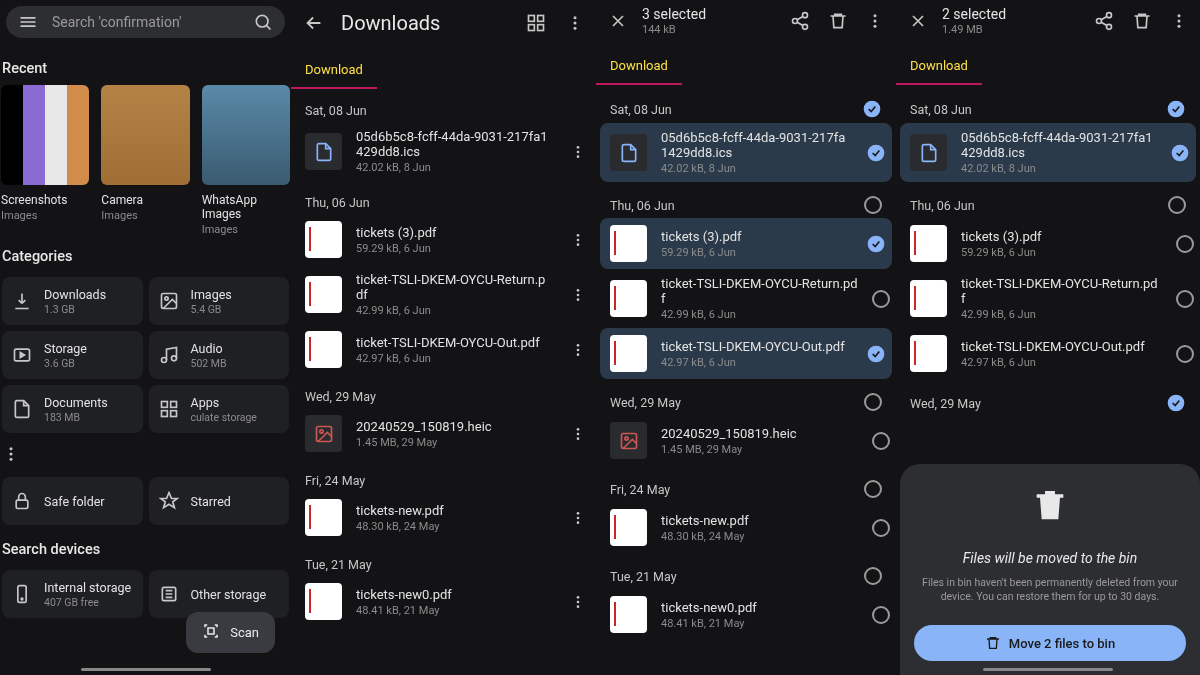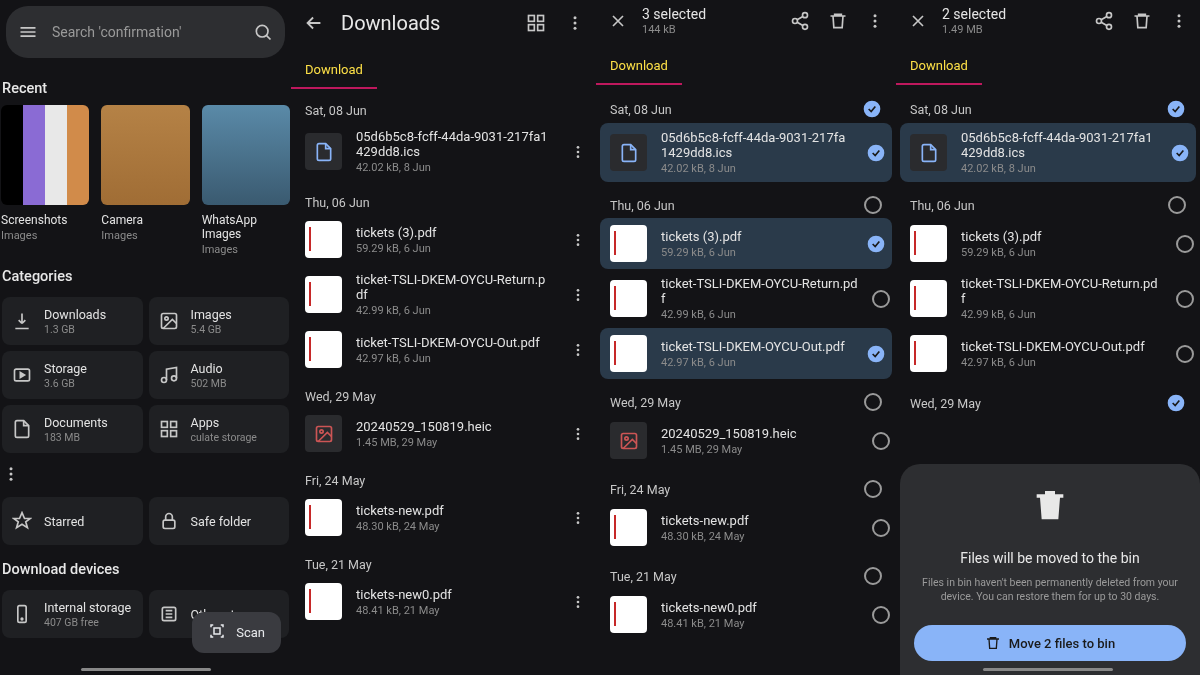--- a/index.html
+++ b/index.html
@@ -16,21 +16,21 @@
   .pane-1 { width: 291px; background: #131316; }
   .pane-2 { width: 305px; background: #131316; }
   .pane-3 { width: 300px; background: #131316; }
   .pane-4 { width: 304px; background: #131316; }
 
   
   .search-bar {
     margin: 6px 6px 10px 6px;
     background: #2d2e31;
     border-radius: 22px;
-    height: 52px;
+    height: 32px;
     display: flex;
     align-items: center;
     padding: 0 12px;
   }
   .hamburger, .search-ic { color: #c7c7c7; display: flex; align-items: center; }
   .search-placeholder { flex: 1; color: #9a9a9a; margin-left: 14px; font-size: 14px; }
   .section-header { padding: 12px 10px 8px 2px; font-size: 14.5px; font-weight: 500; color: #e8e8e8; }
   .recent-row { display: flex; gap: 12px; padding: 0 1px; }
   .recent-tile { width: 103px; }
   .recent-thumb { height: 100px; background: #333438; border-radius: 6px; position: relative; overflow:hidden; }
@@ -49,21 +49,21 @@
   }
   .cat-ic { color: #c7c7c7; display:flex; }
   .cat-text { display: flex; flex-direction: column; }
   .cat-label { font-size: 12.5px; color: #e3e3e3; }
   .cat-sub { font-size: 10.5px; color: #8b8b8b; margin-top:1px; }
   .coll-row { display: flex; align-items: center; padding: 8px 6px 6px 2px; }
   .coll-title { flex: 1; font-size: 14.5px; }
   .coll-more { color: #c7c7c7; }
   .fab {
     position: absolute;
-    right: 10px; bottom: 22px;
+    right: 16px; bottom: 22px;
     background: #3a3b40;
     border-radius: 12px;
     padding: 10px 16px;
     display: flex; align-items: center; gap: 10px;
     color: #e8eaed;
     font-size: 13px;
   }
   .home-indicator { position:absolute; bottom:4px; left:50%; transform:translateX(-50%); width:130px; height:3px; background:#888; border-radius:2px;}
 
   
@@ -103,21 +103,21 @@
   .sel-count{font-size:14px; color:#e5e5e5;}
   .sel-size{font-size:11px; color:#8b8b8b; margin-top:1px;}
 
   
   .sheet {
     position:absolute; left:4px; right:0; bottom:0;
     background:#2d2e31; border-top-left-radius:20px; border-top-right-radius:20px;
     padding: 22px 8px 14px 8px;
     display:flex; flex-direction:column; align-items:center;
   }
-  .sheet-title{font-size:14px; color:#e8e8e8; margin-top:20px;}
+  .sheet-title{font-size:14px; color:#e8e8e8; margin-top:20px;font-style:italic;}
   .sheet-desc{font-size:10.5px; color:#9a9a9a; text-align:center; margin-top:10px; padding:0 4px; line-height:1.4;}
   .sheet-btn{
     margin-top:20px; width:96%;
     background:#89b4f8; color:#1a1a1a;
     border-radius:22px; padding:10px 0;
     display:flex; align-items:center; justify-content:center; gap:8px;
     font-size:13px; font-weight:500;
   }
   .bin-ic{color:#e8e8e8;}
 
@@ -249,43 +249,43 @@
           <circle cx="12" cy="5" r="2"></circle>
           <circle cx="12" cy="12" r="2"></circle>
           <circle cx="12" cy="19" r="2"></circle>
         </svg>
     </span>
   </div>
   <div class="cat-grid" id="coll-grid">
       <div class="cat-tile">
     <span class="cat-ic">
       <svg width="20" height="20" viewBox="0 0 24 24" fill="none" stroke="currentColor" stroke-width="2">
-            <path d="M12 2l3 7h7l-5.5 4 2 7L12 16l-6.5 4 2-7L2 9h7z"></path>
-          </svg>
-    </span>
-    <div class="cat-text">
-      <span class="cat-label">Starred</span>
-
-    </div>
-  </div>
-      <div class="cat-tile">
-    <span class="cat-ic">
-      <svg width="20" height="20" viewBox="0 0 24 24" fill="none" stroke="currentColor" stroke-width="2">
             <rect x="5" y="11" width="14" height="10" rx="2"></rect>
             <path d="M8 11V7a4 4 0 018 0v4"></path>
           </svg>
     </span>
     <div class="cat-text">
       <span class="cat-label">Safe folder</span>
 
     </div>
   </div>
-    </div>
-
-  <div class="section-header">Download devices</div>
+      <div class="cat-tile">
+    <span class="cat-ic">
+      <svg width="20" height="20" viewBox="0 0 24 24" fill="none" stroke="currentColor" stroke-width="2">
+            <path d="M12 2l3 7h7l-5.5 4 2 7L12 16l-6.5 4 2-7L2 9h7z"></path>
+          </svg>
+    </span>
+    <div class="cat-text">
+      <span class="cat-label">Starred</span>
+
+    </div>
+  </div>
+    </div>
+
+  <div class="section-header">Search devices</div>
   <div class="cat-grid" id="stor-grid">
       <div class="cat-tile">
     <span class="cat-ic">
       <svg width="20" height="20" viewBox="0 0 24 24" fill="none" stroke="currentColor" stroke-width="2">
             <rect x="7" y="2" width="10" height="20" rx="2"></rect>
             <circle cx="12" cy="18" r="1"></circle>
           </svg>
     </span>
     <div class="cat-text">
       <span class="cat-label">Internal storage</span>

